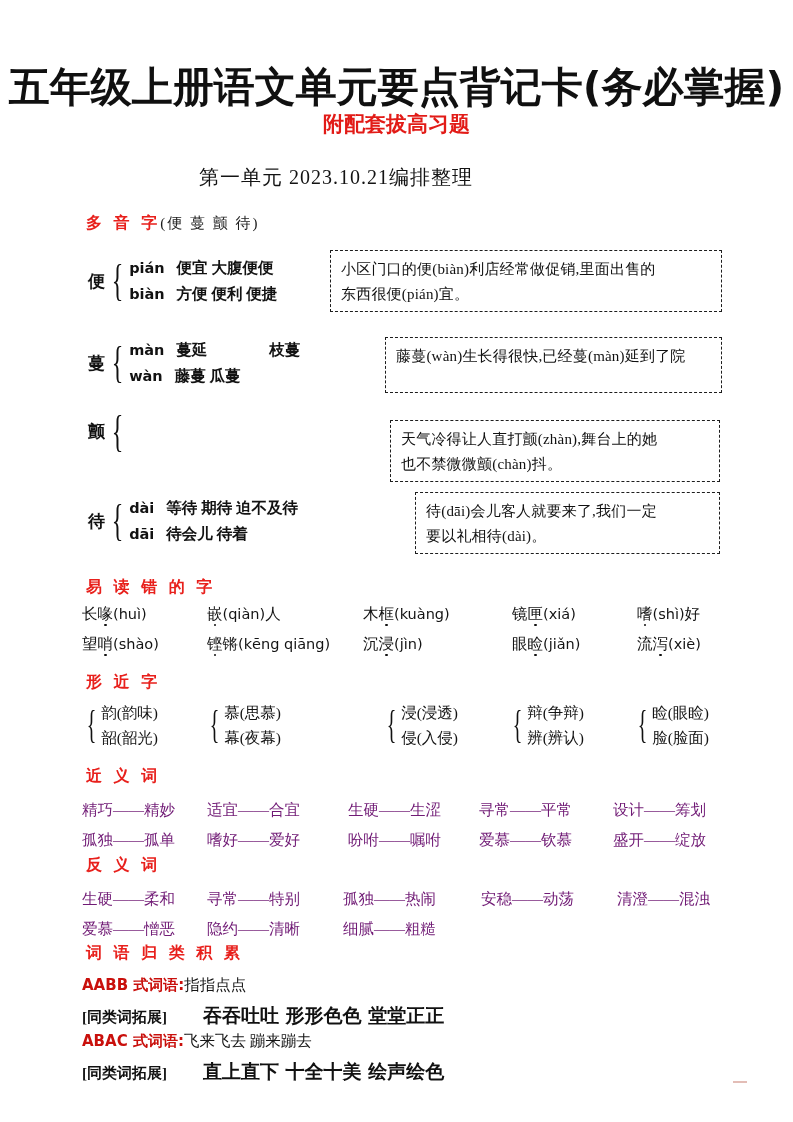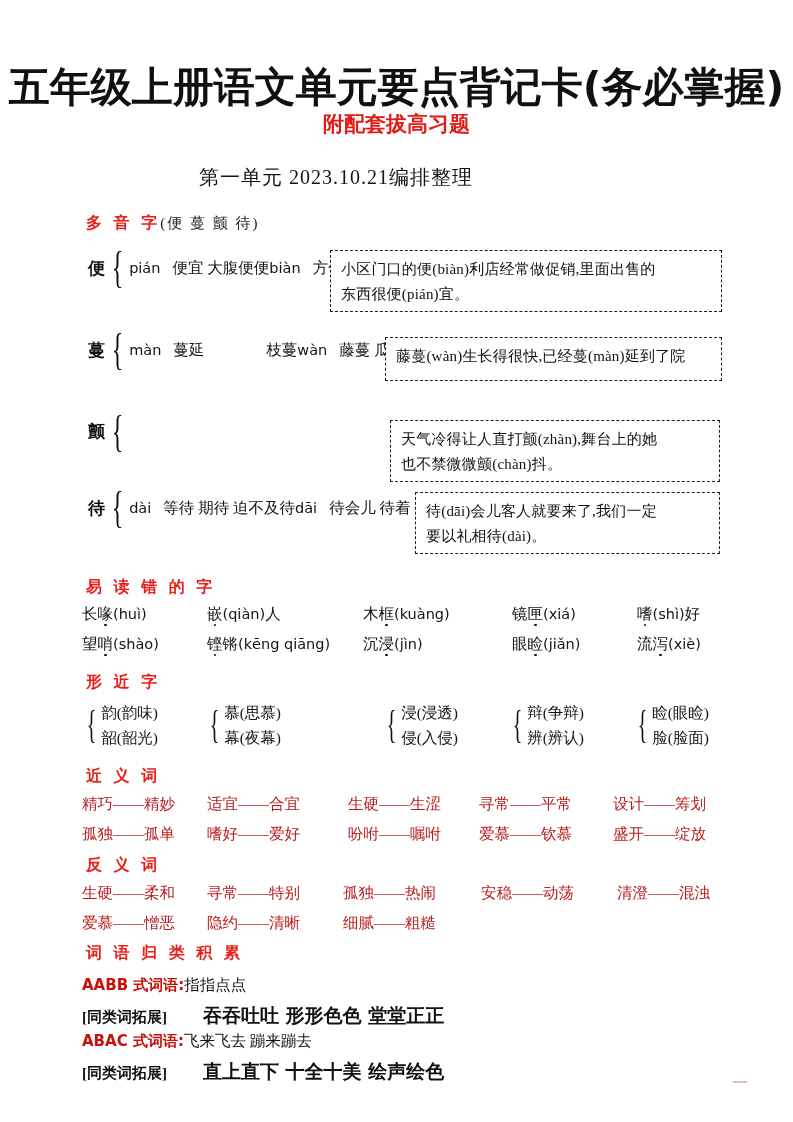--- a/index.html
+++ b/index.html
@@ -69,21 +69,21 @@
     width:20px;text-align:right;
   }
   .poly .brace{
     font-family:"Liberation Serif","DejaVu Serif",serif;
     font-size:44px;line-height:0;
     margin:0 1px 0 2px;
     color:#111;
     transform:scaleX(.55);
     display:inline-block;
   }
-  .poly .lines{display:flex;flex-direction:row;justify-content:center;}
+  .poly .lines{display:flex;flex-direction:column;justify-content:center;font-weight:bold;}
   .poly .ln{
     font-family:"Liberation Serif","DejaVu Serif",serif;
     font-size:15.5px;
     line-height:25px;
     white-space:nowrap;
     color:#121212;
   }
   .poly .py{
     font-family:"DejaVu Sans","Liberation Sans",sans-serif;
     font-size:14.5px;
@@ -137,21 +137,21 @@
   .xjz .pair{display:flex;flex-direction:column;}
   .xjz .pl{
     font-family:"Liberation Serif","DejaVu Serif",serif;
     font-size:15.5px;line-height:25px;white-space:nowrap;color:#131313;
   }
 
   
   .wpair{
     position:absolute;
     font-family:"Liberation Serif","DejaVu Serif",serif;
-    font-size:15.5px;color:#b91c1c;white-space:nowrap;
+    font-size:15.5px;color:#701a75;white-space:nowrap;margin-top:6px;
   }
 
   
   .cat-line{position:absolute;white-space:nowrap;}
   .cat-label-red{
     font-family:"DejaVu Sans","Liberation Sans",sans-serif;
     font-weight:bold;font-size:15px;color:#c9100c;
   }
   .cat-label-black{
     font-family:Liberation Serif, serif;
@@ -206,21 +206,21 @@
     <div class="lines">
       <div class="ln">
         <span class="py">màn</span><span class="gap-s"></span><span>蔓延</span><span class="gap-l"></span><span>枝蔓</span>
       </div>
       <div class="ln">
         <span class="py">wàn</span><span class="gap-s"></span><span>藤蔓   瓜蔓</span>
       </div>
     </div>
   </div>
 
-  <div class="exbox" style="left:385px;top:337px;width:337px;height:44px;">
+  <div class="exbox" style="left:385px;top:337px;width:337px;height:56px;">
     <div class="ex-ln">藤蔓(wàn)生长得很快,已经蔓(màn)延到了院</div>
   </div>
 
   <div class="poly" style="left:85px;top:420px;">
     <div class="head-char">颤</div>
     <div class="brace">{</div>
   </div>
 
   <div class="exbox" style="left:390px;top:420px;width:330px;height:62px;">
     <div class="ex-ln">天气冷得让人直打颤(zhàn),舞台上的她</div>

